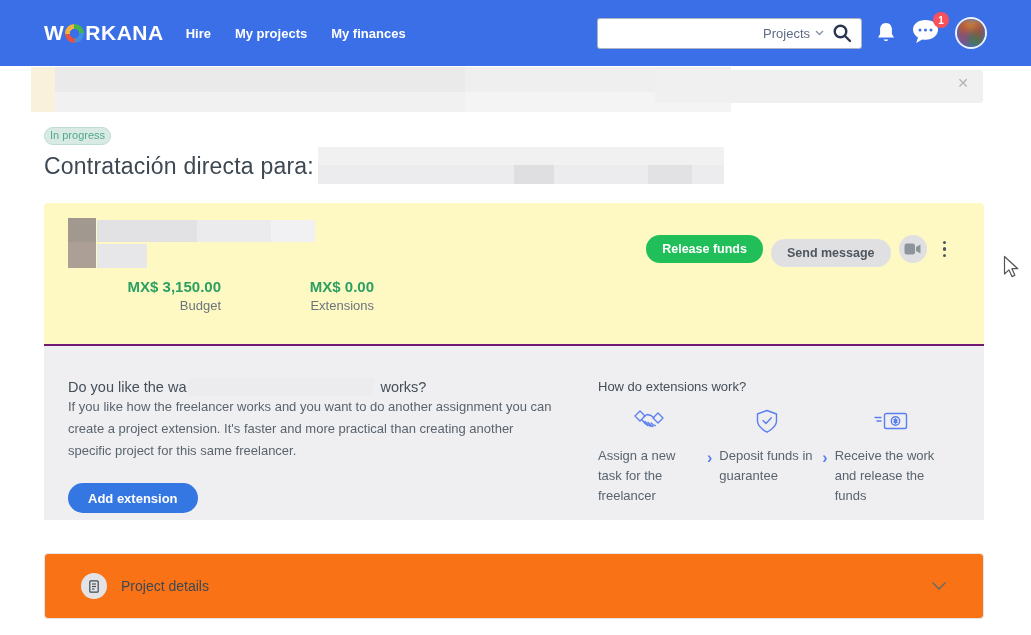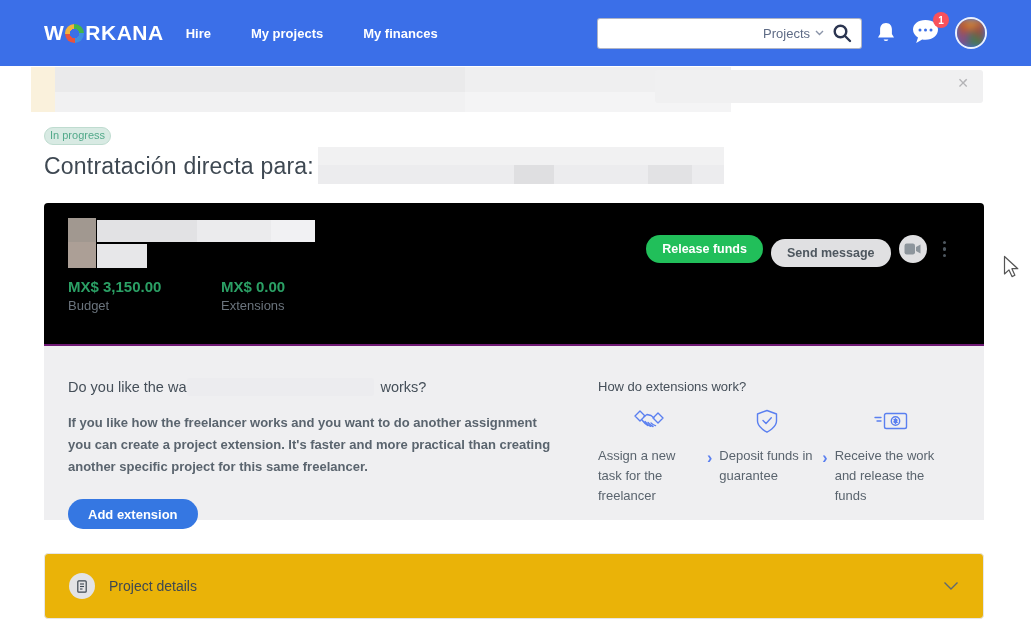--- a/index.html
+++ b/index.html
@@ -5,21 +5,21 @@
   * { margin:0; padding:0; box-sizing:border-box; }
   html,body { background:#ffffff; }
   body { width:1031px; height:635px; position:relative; font-family:"Liberation Sans","DejaVu Sans",sans-serif; overflow:hidden; }
 
   
   .navbar { position:absolute; left:0; top:0; width:1031px; height:66px; background:#3B6FE8; display:flex; align-items:center; }
   .logo { color:#fff; font-size:21px; font-weight:700; letter-spacing:.5px; margin-left:44px; display:flex; align-items:center; cursor:pointer; }
   .logo-o { display:inline-block; width:19px; height:19px; border-radius:50%; margin:0 1px;
     background: radial-gradient(circle at 50% 50%, #3B6FE8 0 4.6px, rgba(0,0,0,0) 5px),
                 conic-gradient(from 180deg, #e8533f 0 25%, #f2b43c 0 50%, #43b54a 0 75%, #3f8fe0 0 100%); }
-  .nav-links { display:flex; gap:40px; margin-left:22px; }
+  .nav-links { display:flex; gap:24px; margin-left:22px; }
   .nav-links a { color:#fff; font-size:13px; font-weight:600; text-decoration:none; cursor:pointer; }
   .nav-right { position:absolute; right:44px; top:0; height:66px; display:flex; align-items:center; gap:13px; }
   .searchbox { width:265px; height:31px; background:#fff; border:1px solid rgba(25,40,90,.35); border-radius:3px; display:flex; align-items:center; justify-content:flex-end; padding-right:8px; gap:8px; }
   .search-scope { color:#5E6B85; font-size:13px; display:flex; align-items:center; gap:5px; cursor:pointer; }
   .chat-wrap { position:relative; width:32px; height:30px; }
   .chat-badge { position:absolute; top:-6px; right:-7px; min-width:16px; height:16px; border-radius:8px; background:#F8515B; color:#fff; font-size:10px; font-weight:700; display:flex; align-items:center; justify-content:center; padding:0 4px; }
   .avatar { width:32px; height:32px; border-radius:50%; border:2px solid rgba(255,255,255,.9); overflow:hidden; cursor:pointer; }
   .avatar::before { content:''; display:block; width:100%; height:100%; filter:blur(3px);
     background: conic-gradient(from 210deg at 45% 45%, #7c4e8f, #b8542e 25%, #d08a3a 45%, #9b4a42 65%, #3e7e52 85%, #7c4e8f); }
 
@@ -38,58 +38,58 @@
   .page-title { font-size:23px; font-weight:400; color:#3E4852; line-height:36px; letter-spacing:.2px; }
   .title-redacted { position:relative; width:406px; height:37px; margin-left:4px; }
   .title-redacted i { position:absolute; display:block; }
   .title-redacted .tr1 { left:0; top:0; width:406px; height:18px; background:#F1F1F2; }
   .title-redacted .tr2 { left:0; top:18px; width:406px; height:19px; background:#ECECEE; }
   .title-redacted .tr3 { left:196px; top:18px; width:40px; height:19px; background:#DFDFE1; }
   .title-redacted .tr4 { left:330px; top:18px; width:44px; height:19px; background:#E2E2E4; }
 
   
   .project-card { position:absolute; left:44px; top:203px; width:940px; height:337px; border-radius:4px; overflow:hidden; }
-  .card-head { position:relative; height:141px; background:#000000; }
+  .card-head { position:relative; height:141px; background:#fef9c3; }
   .identity { position:absolute; left:24px; top:15px; width:250px; height:52px; }
   .identity i { position:absolute; display:block; }
   .id-avatar { left:0; top:0; width:28px; height:50px; background:linear-gradient(180deg,#A19890 0 48%,#AC9F96 48%); }
   .id-b1 { left:29px; top:2px; width:100px; height:22px; background:#E2E2E4; }
   .id-b2 { left:129px; top:2px; width:74px; height:22px; background:#EBEBED; }
   .id-b3 { left:29px; top:26px; width:50px; height:24px; background:#E7E7E9; }
   .id-b4 { left:203px; top:2px; width:44px; height:22px; background:#F1F1F3; }
   .actions { position:absolute; right:32px; top:28px; display:flex; align-items:center; gap:8px; }
   .btn { border:none; height:28px; border-radius:14px; font-family:inherit; font-size:12.5px; font-weight:600; padding:0 16px; cursor:pointer; }
   .btn-green { background:#21BF5A; color:#fff; }
   .btn-gray { background:#E0E0E2; color:#4E575F;margin-top:8px; }
   .btn-icon { width:28px; height:28px; border-radius:50%; border:none; background:#E0E0E2; display:flex; align-items:center; justify-content:center; padding:0; cursor:pointer; }
   .kebab { display:flex; flex-direction:column; gap:3px; padding:4px 6px; cursor:pointer; margin-left:2px; }
   .kebab i { width:3.5px; height:3.5px; border-radius:50%; background:#4E575F; }
-  .stats { position:absolute; left:24px; top:74px; display:flex; }
+  .stats { position:absolute; left:24px; top:74px; display:flex;text-align:right; }
   .stat { width:153px; }
   .stat-value { font-size:15px; font-weight:600; color:#2BA065; line-height:19px; }
   .stat-label { font-size:13px; color:#6B747D; line-height:17px; margin-top:1px; }
 
   
   .card-extension { position:relative; height:176px; background:#EFEFF1; border-top:2px solid #701a75; }
   .ext-left { position:absolute; left:24px; top:32px; width:505px; }
   .ext-question { font-size:14.5px; color:#454F59; line-height:18px; display:flex; align-items:center; }
   .q-redacted { display:inline-block; width:187px; height:18px; background:#ECECEF; border-radius:2px; margin:0 6px 0 1px; }
-  .ext-body { margin-top:16px; font-size:13px; color:#5A646E; line-height:22px; max-width:492px;font-weight:bold; }
+  .ext-body { font-size:13px; color:#5A646E; line-height:22px; max-width:492px; }
   .btn-blue { margin-top:21px; background:#3577E2; color:#fff; border:none; height:30px; border-radius:15px; font-family:inherit; font-size:13px; font-weight:600; padding:0 20px; cursor:pointer; }
   .ext-right { position:absolute; left:554px; top:32px; width:370px; }
   .ext-how-title { font-size:13px; color:#454F59; line-height:18px; }
   .steps { display:flex; margin-top:10px; align-items:flex-start; }
   .step { display:flex; flex-direction:column; }
   .step-1 { width:102px; } .step-2 { width:96px; } .step-3 { width:112px; }
   .step-icon { height:30px; display:flex; align-items:center; justify-content:center; }
   .step-label { margin-top:10px; font-size:13px; color:#5A646E; line-height:20px; }
   .sep { margin:44px 7px 0; color:#5A7FF0; font-size:16px; font-weight:700; line-height:16px; }
 
   
-  .details-card { position:absolute; left:44px; top:553px; width:940px; height:66px; background:#eab308; border:1px solid #E6E6E8; border-radius:4px; display:flex; align-items:center; padding:0 24px; cursor:pointer; }
+  .details-card { position:absolute; left:44px; top:553px; width:940px; height:66px; background:#f97316; border:1px solid #E6E6E8; border-radius:4px; display:flex; align-items:center; padding:0 36px; cursor:pointer; }
   .doc-circle { width:26px; height:26px; border-radius:50%; background:#E3E3E5; display:flex; align-items:center; justify-content:center; }
   .details-title { font-size:14px; color:#3E4852; margin-left:14px; }
   .details-chev { margin-left:auto; }
 
   
   .cursor { position:absolute; left:1003px; top:255px; }
 </style>
 </head>
 <body>
 

